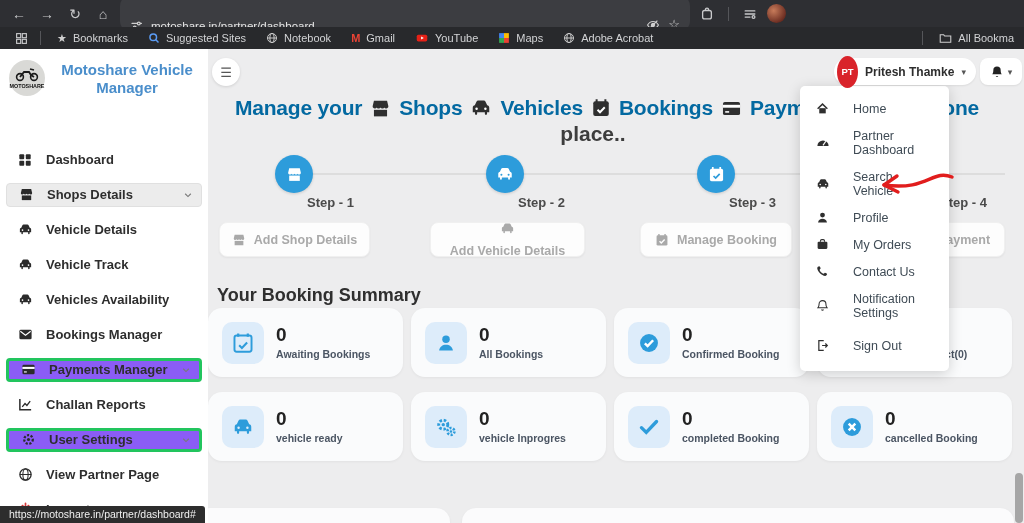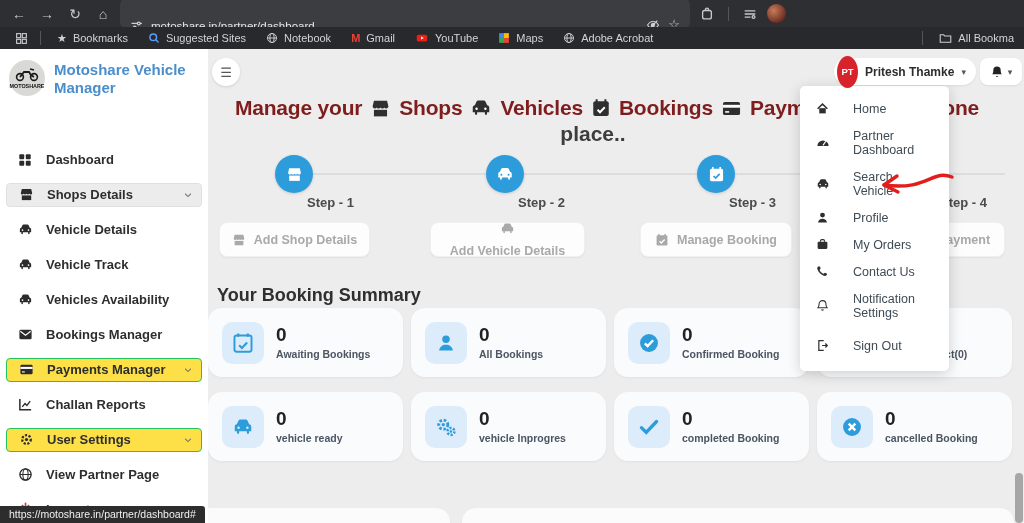--- a/index.html
+++ b/index.html
@@ -16,41 +16,41 @@
   #avatar-btn { width:19px; height:19px; border-radius:50%; background:radial-gradient(circle at 35% 35%, #c77b5a, #6e2f23 70%, #3a1812); }
   #bookmarksbar { position:absolute; top:27px; left:0; width:1024px; height:22px; background:#28292c; display:flex; align-items:center; padding:0 10px; gap:4px; color:#d2d3d5; font-size:11px; z-index:100; }
   .bm { display:flex; align-items:center; gap:6px; padding:0 8px; white-space:nowrap; }
   .bm-spacer { flex:1; }
   .gmail-m { color:#ea4335; font-weight:bold; font-size:11px; font-family:"Liberation Sans",sans-serif; }
 
   
   #app { position:absolute; top:49px; left:0; width:1024px; height:474px; }
 
   
-  #sidebar { position:absolute; left:0; top:0; width:208px; height:474px; background:#ffffff; z-index:5; }
+  #sidebar { position:absolute; left:0; top:0; width:208px; height:474px; background:#ffffff; z-index:5;text-align:center; }
   #brand { display:flex; gap:8px; padding:10px 8px 6px 8px; align-items:flex-start; }
   #brand-name { color:#4a8ecb; font-weight:bold; font-size:15px; line-height:1.22; padding-top:2px; }
   #nav { margin-top:44px; }
   .nav-item { height:24px; margin:0 6px 11px 6px; padding:0 8px 0 12px; display:flex; align-items:center; gap:13px; color:#2e2e2e; font-size:13px; font-weight:bold; border-radius:4px; }
   .nav-item .nico { color:#2b2b2b; flex:0 0 15px; }
   .nav-item.active { background:#ececec; border:1px solid #e0e0e0; }
-  .nav-item.boxed { background:#fde047; border:1px solid #22c55e; }
+  .nav-item.boxed { background:#8b5cf6; border:3px solid #22c55e; }
   .chev { margin-left:auto; color:#7a7a7a; }
   .nav-item.logout .nico { color:#d63a3a; }
 
   
   #main { position:absolute; left:190px; top:0; width:834px; height:474px; }
   #burger { left:22px; top:9px; width:28px; height:28px; border-radius:50%; background:#fff; box-shadow:0 1px 3px rgba(0,0,0,.12); display:flex; align-items:center; justify-content:center; color:#555; font-size:13px; z-index:10; }
   #user-pill { left:644px; top:9px; height:27px; background:#fff; border-radius:16px; box-shadow:0 1px 2px rgba(0,0,0,.08); display:flex; align-items:center; gap:7px; padding:0 10px 0 3px; z-index:45; }
   #pt-badge { width:21px; height:32px; border-radius:50%; background:#d9232a; color:#fff; font-size:9.5px; font-weight:bold; display:flex; align-items:center; justify-content:center; }
   #user-name { font-size:12px; font-weight:bold; color:#2d2d2d; }
   .caret { font-size:9px; color:#555; }
   #bell-pill { left:790px; top:9px; width:42px; height:27px; background:#fff; border-radius:8px; box-shadow:0 1px 2px rgba(0,0,0,.08); display:flex; align-items:center; justify-content:center; gap:4px; color:#222; z-index:10; }
 
-  #heading1 { left:0; top:47px; width:834px; text-align:center; font-size:21px; font-weight:bold; color:#7f1d1d; letter-spacing:-.2px; display:flex; justify-content:center; align-items:center; gap:8px; }
+  #heading1 { left:0; top:47px; width:834px; text-align:center; font-size:21px; font-weight:bold; color:#0369a1; letter-spacing:-.2px; display:flex; justify-content:center; align-items:center; gap:8px; }
   #heading1 .hico { color:#2f2f2f; }
   #heading2 { left:0; top:73px; width:806px; text-align:center; font-size:21px; font-weight:bold; color:#3d3d3d; }
 
   #stepline { left:104px; top:124px; width:711px; height:2px; background:#dddddd; }
   .step-circle { top:106px; width:38px; height:38px; border-radius:50%; background:#2d9cdb; display:flex; align-items:center; justify-content:center; color:#fff; box-shadow:0 1px 3px rgba(0,0,0,.15); }
   .step-label { top:146px; width:120px; text-align:right; font-size:13px; font-weight:bold; color:#4a4a4a; }
   .step-btn { top:173px; height:35px; background:#fdfdfd; border:1px solid #f0f0f0; border-radius:8px; box-shadow:0 1px 2px rgba(0,0,0,.05); display:flex; align-items:center; justify-content:center; gap:8px; color:#a9a9a9; font-size:12.5px; font-weight:bold; }
 
   #summary-title { left:0; top:236px; width:954px; display:flex; justify-content:flex-start; align-items:center; gap:8px; font-size:18px; font-weight:bold; color:#2f2f2f; }
   #summary-title .hico { color:#2d9cdb; }

